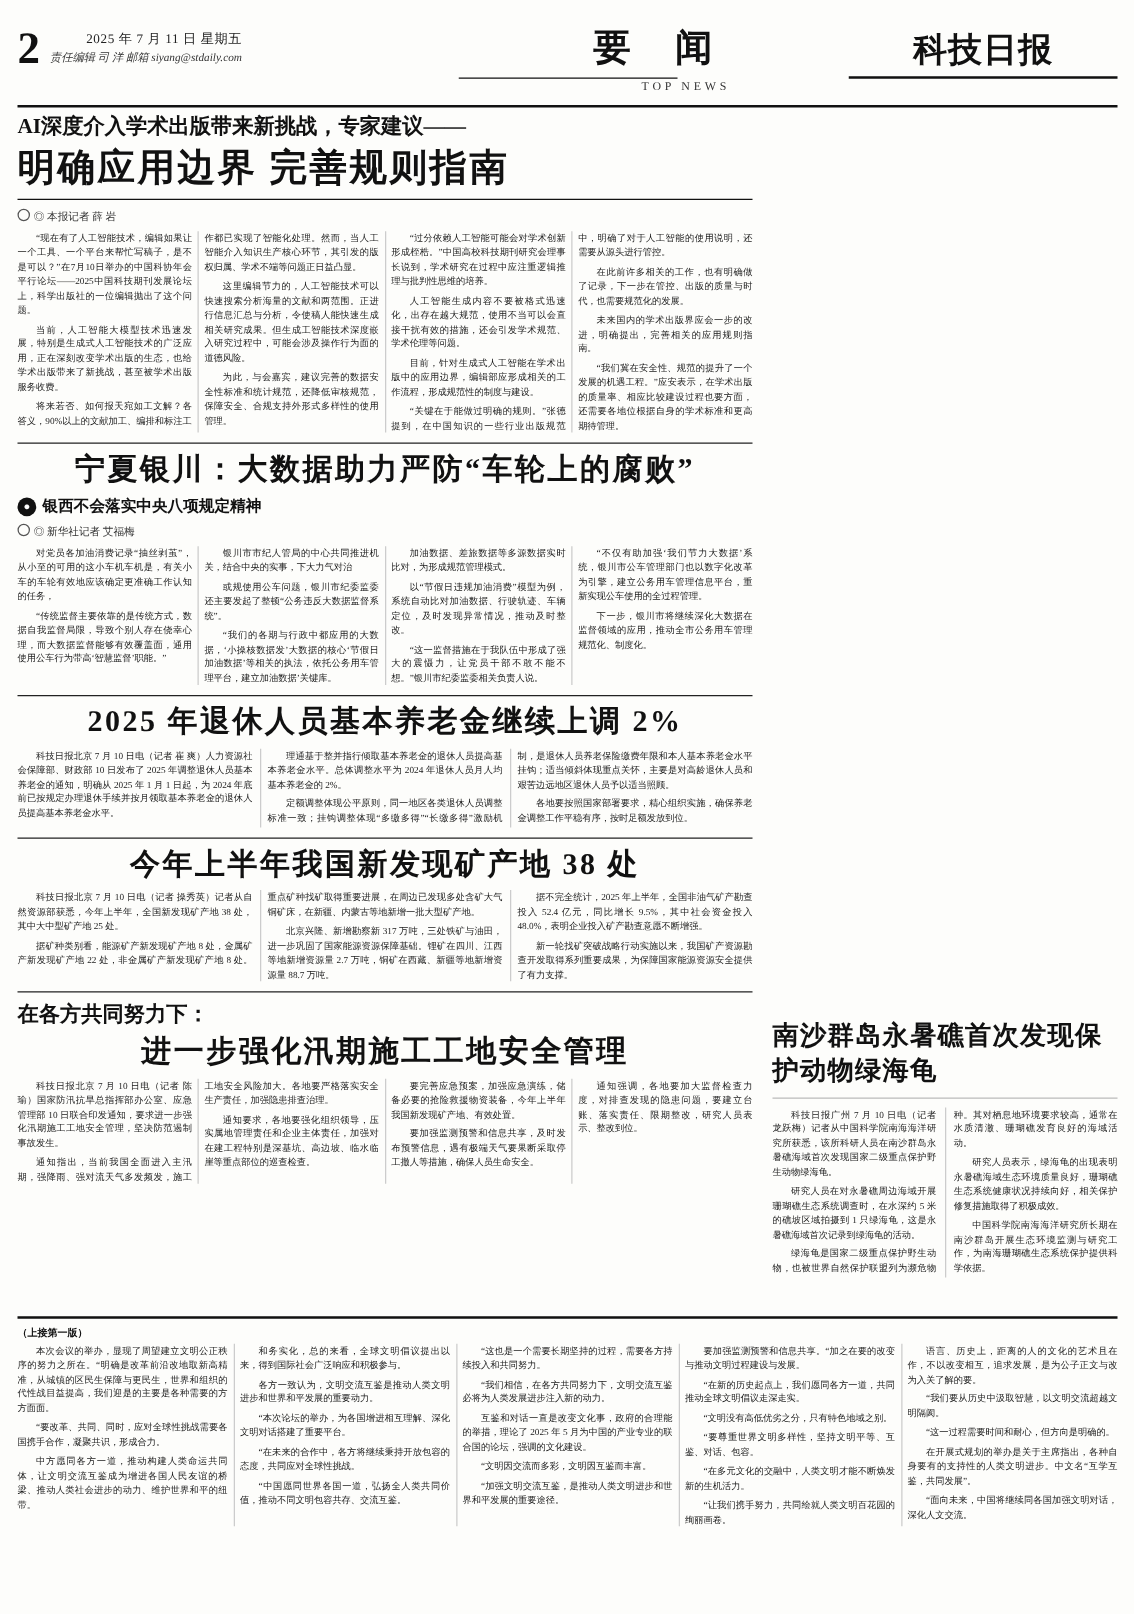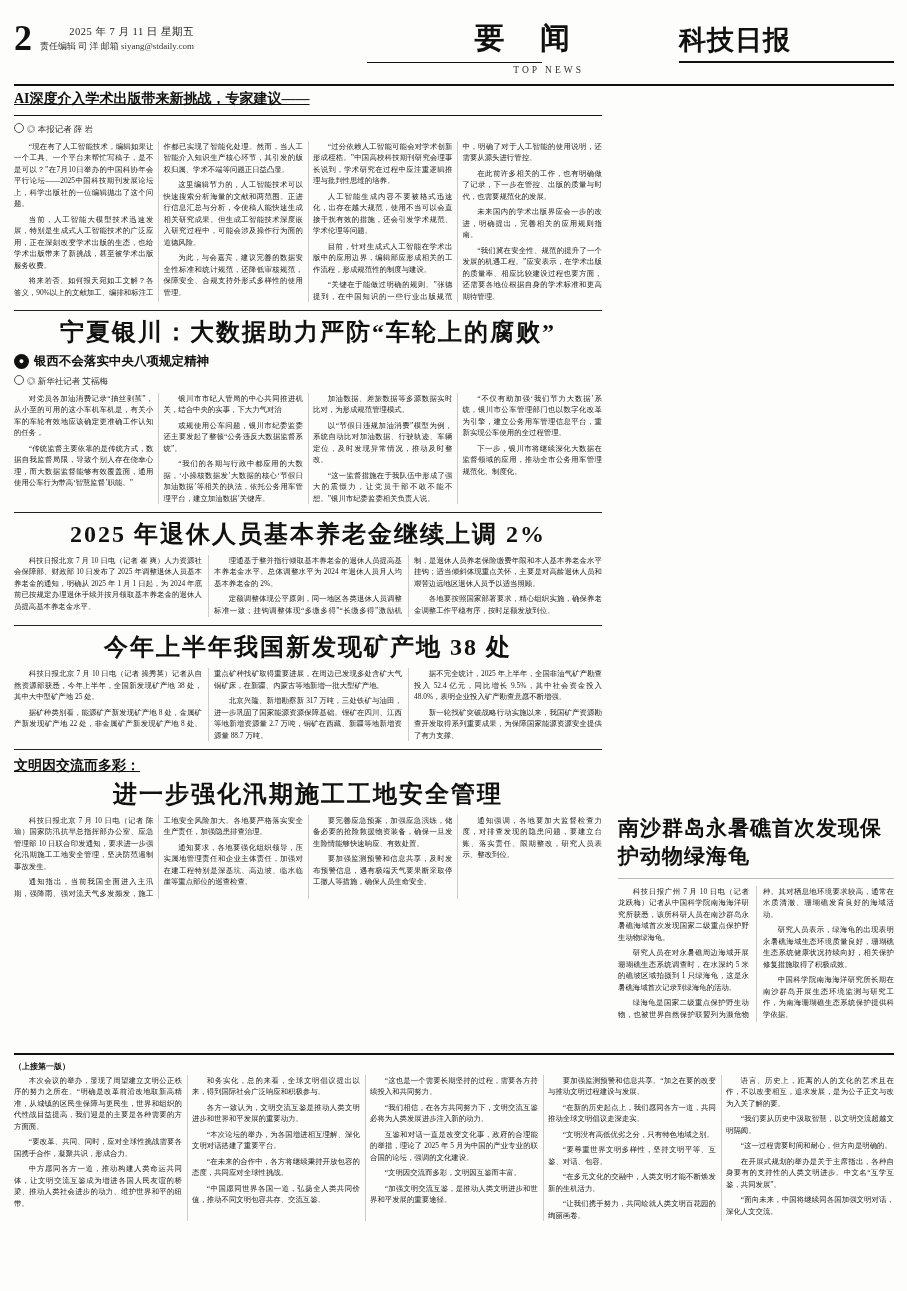--- a/index.html
+++ b/index.html
@@ -9,39 +9,39 @@
     color:#111;overflow:hidden;position:relative;
   }
   .page{position:relative;width:907px;height:1291px;padding:0;box-sizing:border-box;}
 
   
   .masthead{position:absolute;left:14px;top:20px;width:880px;height:62px;}
   .mh-left{position:absolute;left:0;top:0;display:flex;align-items:flex-start;}
   .pagenum{font-family:"Liberation Serif",serif;font-size:36px;font-weight:bold;line-height:1;margin-right:8px;color:#111;}
   .mh-meta{font-size:9.5px;line-height:1.5;color:#222;padding-top:4px;text-align:right;}
   .mh-meta .l1{font-size:10.5px;letter-spacing:.5px;}
-  .mh-meta .l2{font-size:9px;color:#333;}
+  .mh-meta .l2{font-size:9px;color:#333;font-style:italic;}
   .mh-center{position:absolute;left:50%;transform:translateX(-50%);top:-2px;text-align:right;width:260px;}
   .mh-center .cn{font-size:30px;font-weight:bold;letter-spacing:14px;font-family:"Liberation Serif",serif;}
   .mh-center .rule{border-top:1px solid #111;margin:3px auto 2px;width:175px;}
   .mh-center .en{font-size:9.5px;letter-spacing:3px;color:#333;}
-  .mh-right{position:absolute;right:0;top:2px;text-align:left;}
+  .mh-right{position:absolute;right:0;top:2px;text-align:center;}
   .mh-right .paper{font-size:27px;font-weight:bold;letter-spacing:1px;font-family:"Liberation Serif",serif;}
   .mh-right .under{border-top:2px solid #111;margin-top:3px;width:215px;margin-left:auto;}
 
   .toprule{position:absolute;left:14px;top:84px;width:880px;border-top:2px solid #111;}
 
   
   .body-area{position:absolute;left:14px;top:90px;width:880px;height:955px;}
 
   .leftwrap{position:absolute;left:0;top:0;width:588px;height:955px;}
   .rightwrap{position:absolute;left:604px;top:0;width:276px;height:955px;}
 
   
-  .kicker{font-size:14px;font-weight:bold;line-height:1.35;margin:0 0 4px 0;text-decoration:underline;}
+  .kicker{font-size:17px;font-weight:bold;line-height:1.35;margin:0 0 4px 0;}
   .headline{font-size:30px;font-weight:bold;letter-spacing:2px;line-height:1.2;margin:2px 0 6px 0;}
   .headline.sm{font-size:24px;text-align:center;}
   .subrule{border-top:1px solid #111;margin:6px 0 6px 0;}
   .byline{font-size:8.5px;color:#333;margin:3px 0 5px 0;}
   .byline .circ{display:inline-block;width:8px;height:8px;border:1px solid #555;border-radius:50%;margin-right:3px;position:relative;top:1px;}
 
   .cols2{column-count:2;column-gap:14px;column-rule:1px solid #ccc;}
   .cols3{column-count:3;column-gap:12px;column-rule:1px solid #ccc;}
   .cols4{column-count:4;column-gap:10px;column-rule:1px solid #ccc;}
   .cols5{column-count:5;column-gap:10px;column-rule:1px solid #ccc;}
@@ -88,20 +88,21 @@
     </div>
   </div>
   <div class="toprule"></div>
 
   <div class="body-area">
 
     <div class="leftwrap">
 
       <div class="sect">
         <div class="kicker">AI深度介入学术出版带来新挑战，专家建议——</div>
+        <div class="headline">明确应用边界  完善规则指南</div>
         <div class="subrule"></div>
         <div class="byline"><span class="circ"></span><span>◎ 本报记者  薛 岩</span></div>
         <div class="cols4">
           <p class="body">“现在有了人工智能技术，编辑如果让一个工具、一个平台来帮忙写稿子，是不是可以？”在7月10日举办的中国科协年会平行论坛——2025中国科技期刊发展论坛上，科学出版社的一位编辑抛出了这个问题。</p>
           <p class="body">当前，人工智能大模型技术迅速发展，特别是生成式人工智能技术的广泛应用，正在深刻改变学术出版的生态，也给学术出版带来了新挑战，甚至被学术出版服务收费。</p>
           <p class="body">将来若否、如何报天宛如工文解？各答义，90%以上的文献加工、编排和标注工作都已实现了智能化处理。然而，当人工智能介入知识生产核心环节，其引发的版权归属、学术不端等问题正日益凸显。</p>
           <p class="body">这里编辑节力的，人工智能技术可以快速搜索分析海量的文献和两范围。正进行信息汇总与分析，令使稿人能快速生成相关研究成果。但生成工智能技术深度嵌入研究过程中，可能会涉及操作行为面的道德风险。</p>
           <p class="body">为此，与会嘉宾，建议完善的数据安全性标准和统计规范，还降低审核规范，保障安全、合规支持外形式多样性的使用管理。</p>
           <p class="body">“过分依赖人工智能可能会对学术创新形成桎梏。”中国高校科技期刊研究会理事长说到，学术研究在过程中应注重逻辑推理与批判性思维的培养。</p>
           <p class="body">人工智能生成内容不要被格式迅速化，出存在越大规范，使用不当可以会直接干扰有效的措施，还会引发学术规范、学术伦理等问题。</p>
@@ -157,27 +158,27 @@
           <p class="body">据矿种类别看，能源矿产新发现矿产地 8 处，金属矿产新发现矿产地 22 处，非金属矿产新发现矿产地 8 处。重点矿种找矿取得重要进展，在周边已发现多处含矿大气铜矿床，在新疆、内蒙古等地新增一批大型矿产地。</p>
           <p class="body">北京兴隆、新增勘察新 317 万吨，三处铁矿与油田，进一步巩固了国家能源资源保障基础。锂矿在四川、江西等地新增资源量 2.7 万吨，铜矿在西藏、新疆等地新增资源量 88.7 万吨。</p>
           <p class="body">据不完全统计，2025 年上半年，全国非油气矿产勘查投入 52.4 亿元，同比增长 9.5%，其中社会资金投入 48.0%，表明企业投入矿产勘查意愿不断增强。</p>
           <p class="body">新一轮找矿突破战略行动实施以来，我国矿产资源勘查开发取得系列重要成果，为保障国家能源资源安全提供了有力支撑。</p>
         </div>
       </div>
 
       <div class="hrule"></div>
 
       <div class="sect">
-        <div class="kicker">文明因交流而多彩：</div>
+        <div class="kicker">在各方共同努力下：</div>
         <div class="headline sm">进一步强化汛期施工工地安全管理</div>
         <div class="cols4">
           <p class="body lead">科技日报北京 7 月 10 日电（记者  陈 瑜）国家防汛抗旱总指挥部办公室、应急管理部 10 日联合印发通知，要求进一步强化汛期施工工地安全管理，坚决防范遏制事故发生。</p>
           <p class="body">通知指出，当前我国全面进入主汛期，强降雨、强对流天气多发频发，施工工地安全风险加大。各地要严格落实安全生产责任，加强隐患排查治理。</p>
           <p class="body">通知要求，各地要强化组织领导，压实属地管理责任和企业主体责任，加强对在建工程特别是深基坑、高边坡、临水临崖等重点部位的巡查检查。</p>
-          <p class="body">要完善应急预案，加强应急演练，储备必要的抢险救援物资装备，确保一旦发生险情能够快速响应、有效处置。</p>
+          <p class="body">要完善应急预案，加强应急演练，储备必要的抢险救援物资装备，今年上半年我国新发现矿产地、有效处置。</p>
           <p class="body">要加强监测预警和信息共享，及时发布预警信息，遇有极端天气要果断采取停工撤人等措施，确保人员生命安全。</p>
           <p class="body">通知强调，各地要加大监督检查力度，对排查发现的隐患问题，要建立台账、落实责任、限期整改，研究人员表示、整改到位。</p>
         </div>
       </div>
     </div>
 
     <div class="rightwrap">
 
       <div style="position:absolute;left:0;top:720px;width:276px;">
         <div class="br-head">南沙群岛永暑礁首次发现保护动物绿海龟</div>

